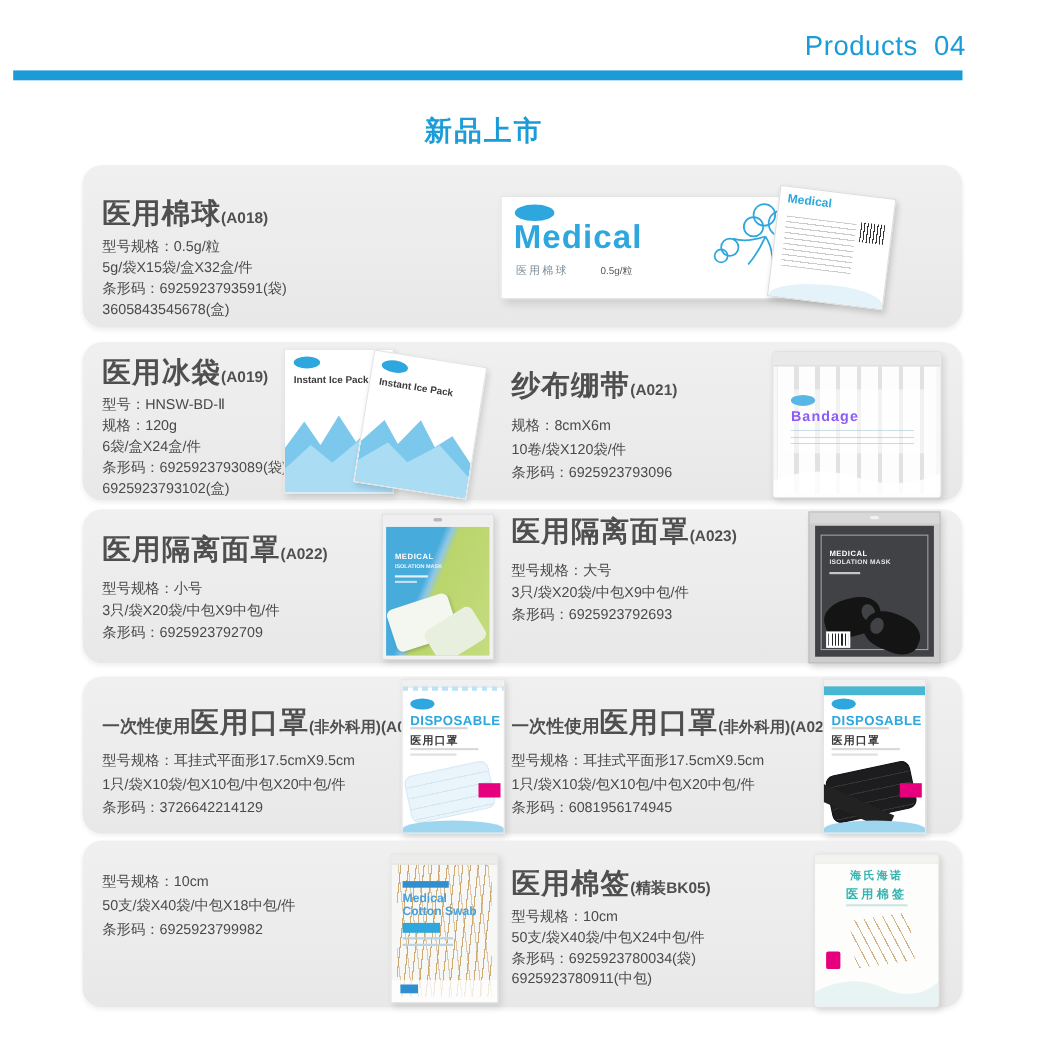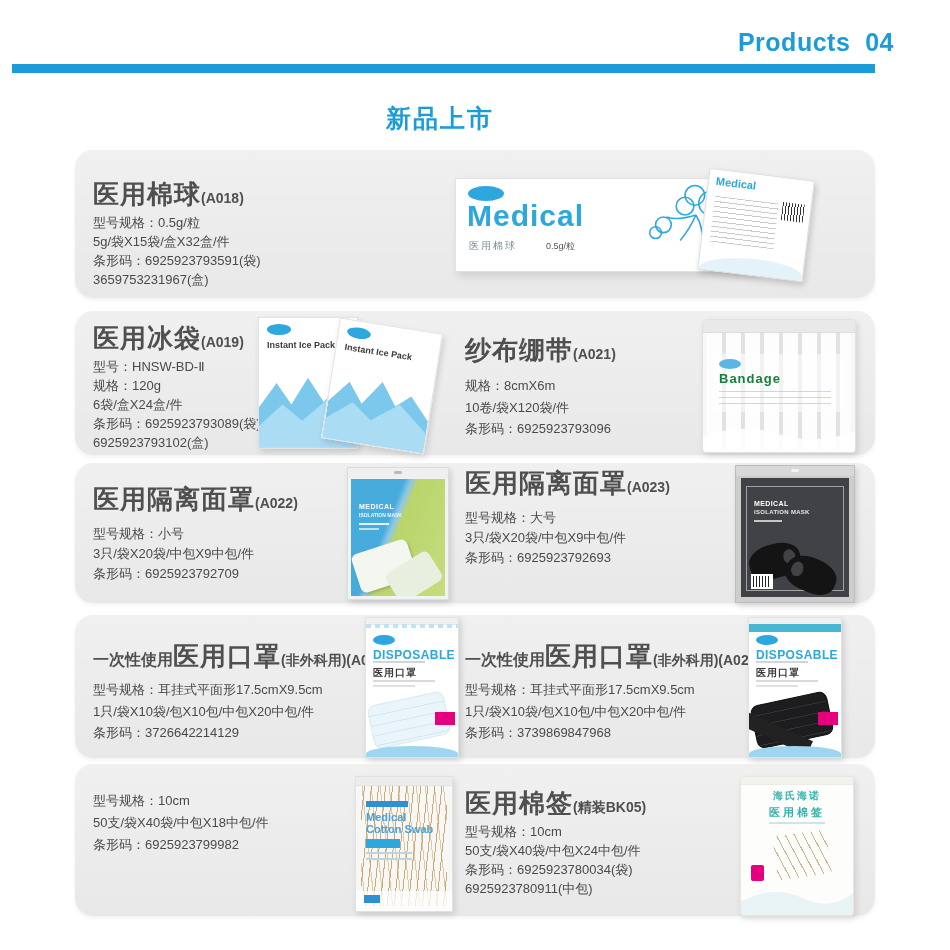--- a/index.html
+++ b/index.html
@@ -1,20 +1,20 @@
 <!DOCTYPE html>
 <html style="--accent: #1B9CD8; --magenta: #E6007E; --teal: #35B3B0; --pblue: #2DA7DD;"><head>
 <meta charset="utf-8">
 <style>
   html,body{margin:0;padding:0;background:#fff;}
   body{width:950px;height:950px;font-family:"Liberation Sans","DejaVu Sans",sans-serif;}
   .page{position:relative;width:950px;height:950px;background:#fff;overflow:hidden;}
 
   
-  .page-label{position:absolute;top:28px;right:56px;font-size:25px;font-weight:bold;
+  .page-label{position:absolute;top:28px;right:72px;font-size:25px;font-weight:normal;
     color:var(--accent,#1B9CD8);white-space:pre;letter-spacing:.5px;}
   .header-rule{position:absolute;top:64px;left:12px;width:863px;height:9px;background:var(--accent,#1B9CD8);}
   .page-title{position:absolute;top:102px;left:0;width:880px;text-align:center;font-size:25px;
     font-weight:bold;color:var(--accent,#1B9CD8);letter-spacing:2px;}
 
   
   .card{position:absolute;left:75px;width:800px;background:linear-gradient(180deg,#f0f0f0,#e8e8e8);
     border-radius:18px;box-shadow:0 2px 4px rgba(0,0,0,.06);}
   .c1{top:150px;height:148px}.c2{top:311px;height:144px}.c3{top:463px;height:140px}
   .c4{top:615px;height:143px}.c5{top:764px;height:152px}
@@ -70,21 +70,21 @@
 
   
   .img-a021{position:absolute;left:627px;top:8px;width:152px;height:132px;background:#f7f7f7;
     border:1px solid #e1e1e1;border-radius:4px;box-shadow:2px 3px 6px rgba(0,0,0,.12);overflow:hidden;}
   .bag-fold{position:absolute;top:0;left:0;right:0;height:12px;background:#e9e9e9;border-bottom:1px solid #ddd;}
   .rolls{position:absolute;left:4px;right:4px;top:13px;bottom:3px;
     background:repeating-linear-gradient(90deg,#fdfdfd 0 15px,#e2e2e2 15px 19px);}
   .bandage-label-wrap{position:absolute;left:10px;top:34px;right:10px;height:58px;
     background:rgba(255,255,255,.55);border-radius:4px;}
   .bnd-oval{left:6px;top:5px;width:22px;height:10px;background:#59b7e6;}
-  .bnd-text{position:absolute;left:6px;top:17px;font-size:13px;font-weight:bold;color:#15803d;letter-spacing:1px;}
+  .bnd-text{position:absolute;left:6px;top:17px;font-size:13px;font-weight:bold;color:#8b5cf6;letter-spacing:1px;}
   .bnd-lines{position:absolute;left:6px;top:37px;width:112px;height:14px;
     background:repeating-linear-gradient(180deg,#9fc3d6 0 1px,transparent 1px 6px);opacity:.6;}
   .bag-wave{position:absolute;left:0;bottom:0;width:100%;height:30px;}
 
   
   .img-a022{position:absolute;left:272px;top:4px;width:100px;height:131px;background:#f2f2f2;
     border:1px solid #ddd;box-shadow:2px 3px 6px rgba(0,0,0,.14);}
   .g-crimp{position:absolute;top:0;left:0;right:0;height:10px;background:#efefef;}
   .hole{position:absolute;width:8px;height:3px;border-radius:2px;background:#b9b9b9;left:50%;
     transform:translateX(-50%);top:3px;}
@@ -183,21 +183,21 @@
   <div class="page-title">新品上市</div>
 
   <section class="card c1">
     <div class="pinfo lh19" style="left:18px;top:29px">
       <div class="ptitle">
         <span class="pname">医用棉球</span><span class="pcode">(A018)</span>
       </div>
       <div class="pline">型号规格：0.5g/粒</div>
       <div class="pline">5g/袋X15袋/盒X32盒/件</div>
       <div class="pline">条形码：6925923793591(袋)</div>
-      <div class="pline">3659753231967(盒)</div>
+      <div class="pline">3605843545678(盒)</div>
     </div>
     <div class="img-a018">
       <div class="box-side"></div>
       <div class="box-front">
         <div class="oval bf-oval"></div>
         <div class="bf-medical">Medical</div>
         <div class="bf-sub">医用棉球</div>
         <div class="bf-spec">0.5g/粒</div>
         <svg class="bf-flower" viewBox="0 0 110 66">
           <g fill="none" stroke="#2da7dd" stroke-width="1.6">
@@ -339,21 +339,21 @@
       <div class="m-maskshape"></div>
       <div class="badge m-badge"></div>
       <div class="m-wave"></div>
     </div>
     <div class="pinfo lh21" style="left:390px;top:26px">
       <div class="ptitle gap4">
         <span class="pprefix">一次性使用</span><span class="pname">医用口罩</span><span class="pcode">(非外科用)(A026)</span>
       </div>
       <div class="pline">型号规格：耳挂式平面形17.5cmX9.5cm</div>
       <div class="pline">1只/袋X10袋/包X10包/中包X20中包/件</div>
-      <div class="pline">条形码：3739869847968</div>
+      <div class="pline">条形码：6081956174945</div>
     </div>
     <div class="img-mask pos-a026 dark">
       <div class="m-crimp"></div>
       <div class="m-teal"></div>
       <div class="oval m-oval"></div>
       <div class="m-disposable">DISPOSABLE</div>
       <div class="m-micro1"></div>
       <div class="m-cn">医用口罩</div>
       <div class="m-micro2"></div>
       <div class="m-micro3"></div>

